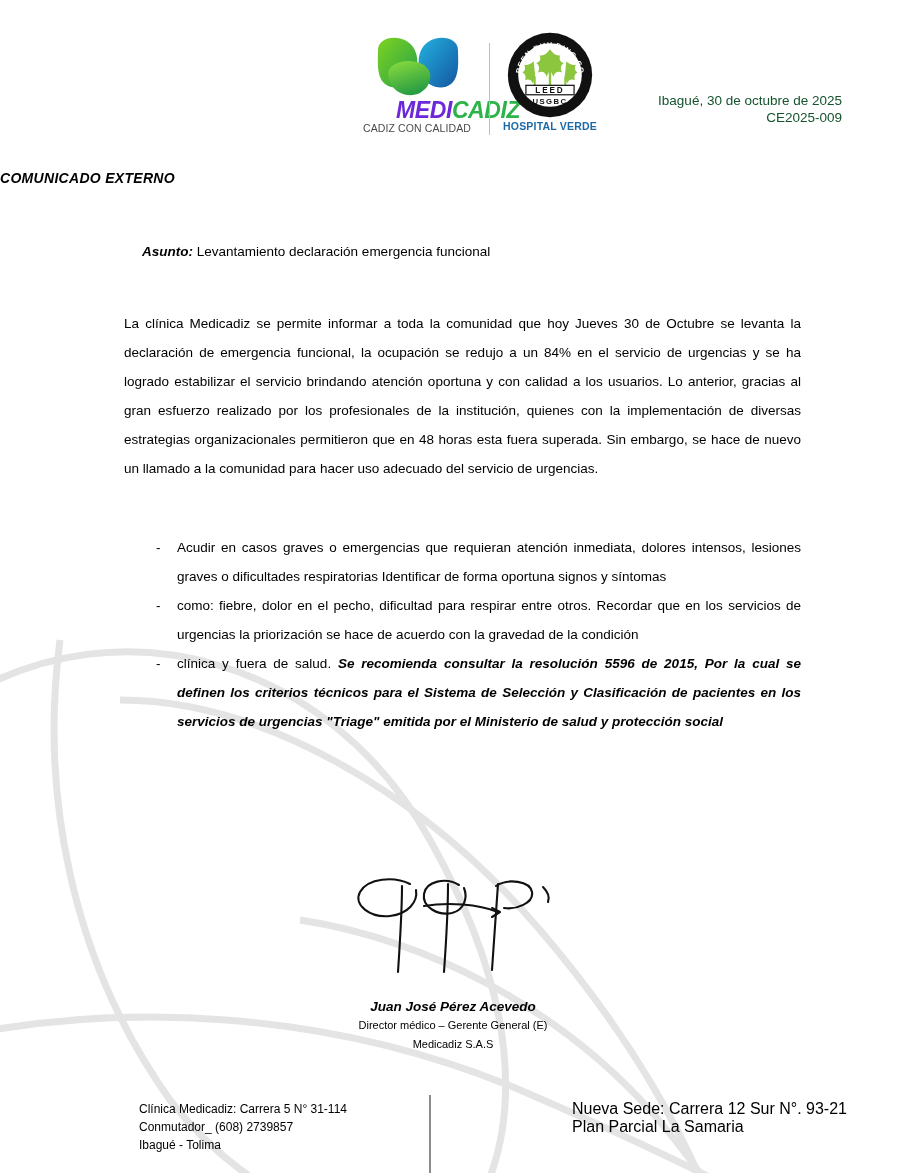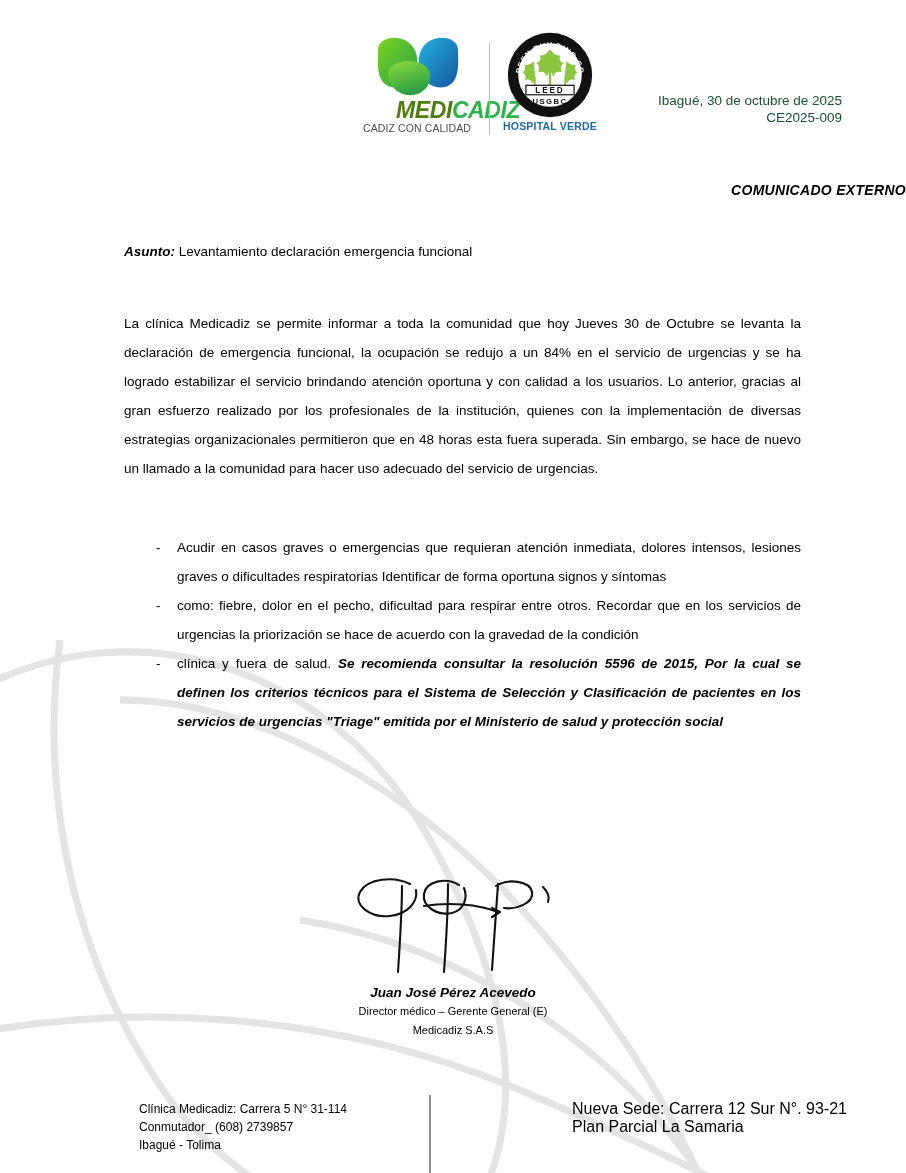--- a/index.html
+++ b/index.html
@@ -58,21 +58,21 @@
     left: 0;
     top: 62px;
     width: 130px;
     text-align: center;
     font-size: 23px;
     font-weight: bold;
     font-style: italic;
     letter-spacing: -0.4px;
     line-height: 25px;
   }
-  .logo-word .w1 { color: #4d7c0f; margin-left: 44px; }
+  .logo-word .w1 { color: #6d28d9; margin-left: 44px; }
   .logo-word .w2 { color: #2eb34a; }
   .logo-tag {
     position: absolute;
     left: 0;
     top: 86px;
     width: 130px;
     text-align: center;
     font-size: 10.5px;
     color: #4a4a4a;
     letter-spacing: 0.1px;
@@ -120,39 +120,39 @@
     line-height: 17px;
     color: #14532d;
   }
 
   
   .doc-title {
     position: absolute;
     left: 0;
     top: 170px;
     width: 906px;
-    text-align: right;
+    text-align: left;
     font-size: 14px;
     font-weight: bold;
     font-style: italic;
     letter-spacing: 0.3px;
     z-index: 2;
-    margin-top: 12px;
   }
   .content {
     position: absolute;
     left: 124px;
     top: 243px;
     width: 677px;
     z-index: 2;
   }
   .subject {
     font-size: 13.5px;
     line-height: 18px;
     margin-bottom: 48px;
+    margin-left: 18px;
   }
   .subject .lbl {
     font-weight: bold;
     font-style: italic;
   }
   .para {
     font-size: 13.5px;
     line-height: 29px;
     text-align: justify;
     margin: 0;
@@ -191,21 +191,21 @@
   }
   .signature-svg {
     display: block;
     margin: 0 auto;
   }
   .sign-name {
     font-size: 13.5px;
     font-weight: bold;
     font-style: italic;
     line-height: 19px;
-    margin-top: 6px;
+    margin-top: 20px;
   }
   .sign-role, .sign-org {
     font-size: 11px;
     line-height: 19px;
   }
 
   
   .footer {
     position: absolute;
     left: 0;

